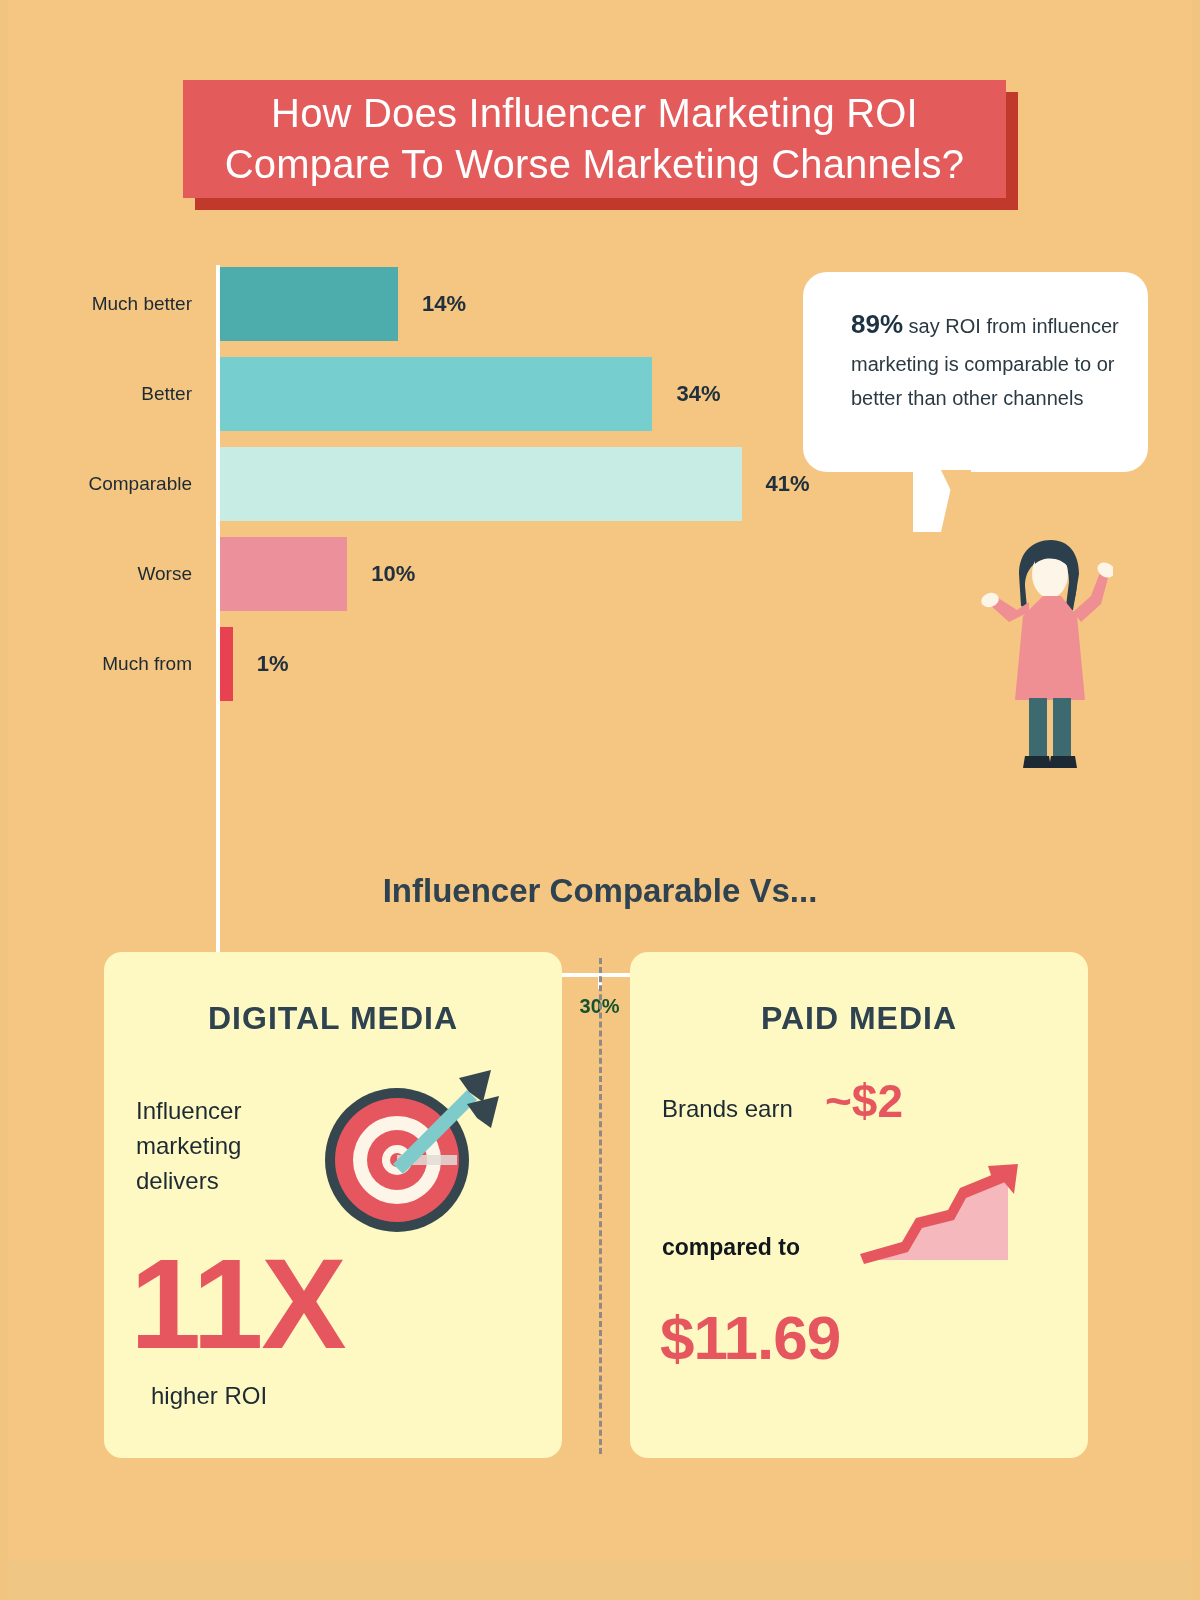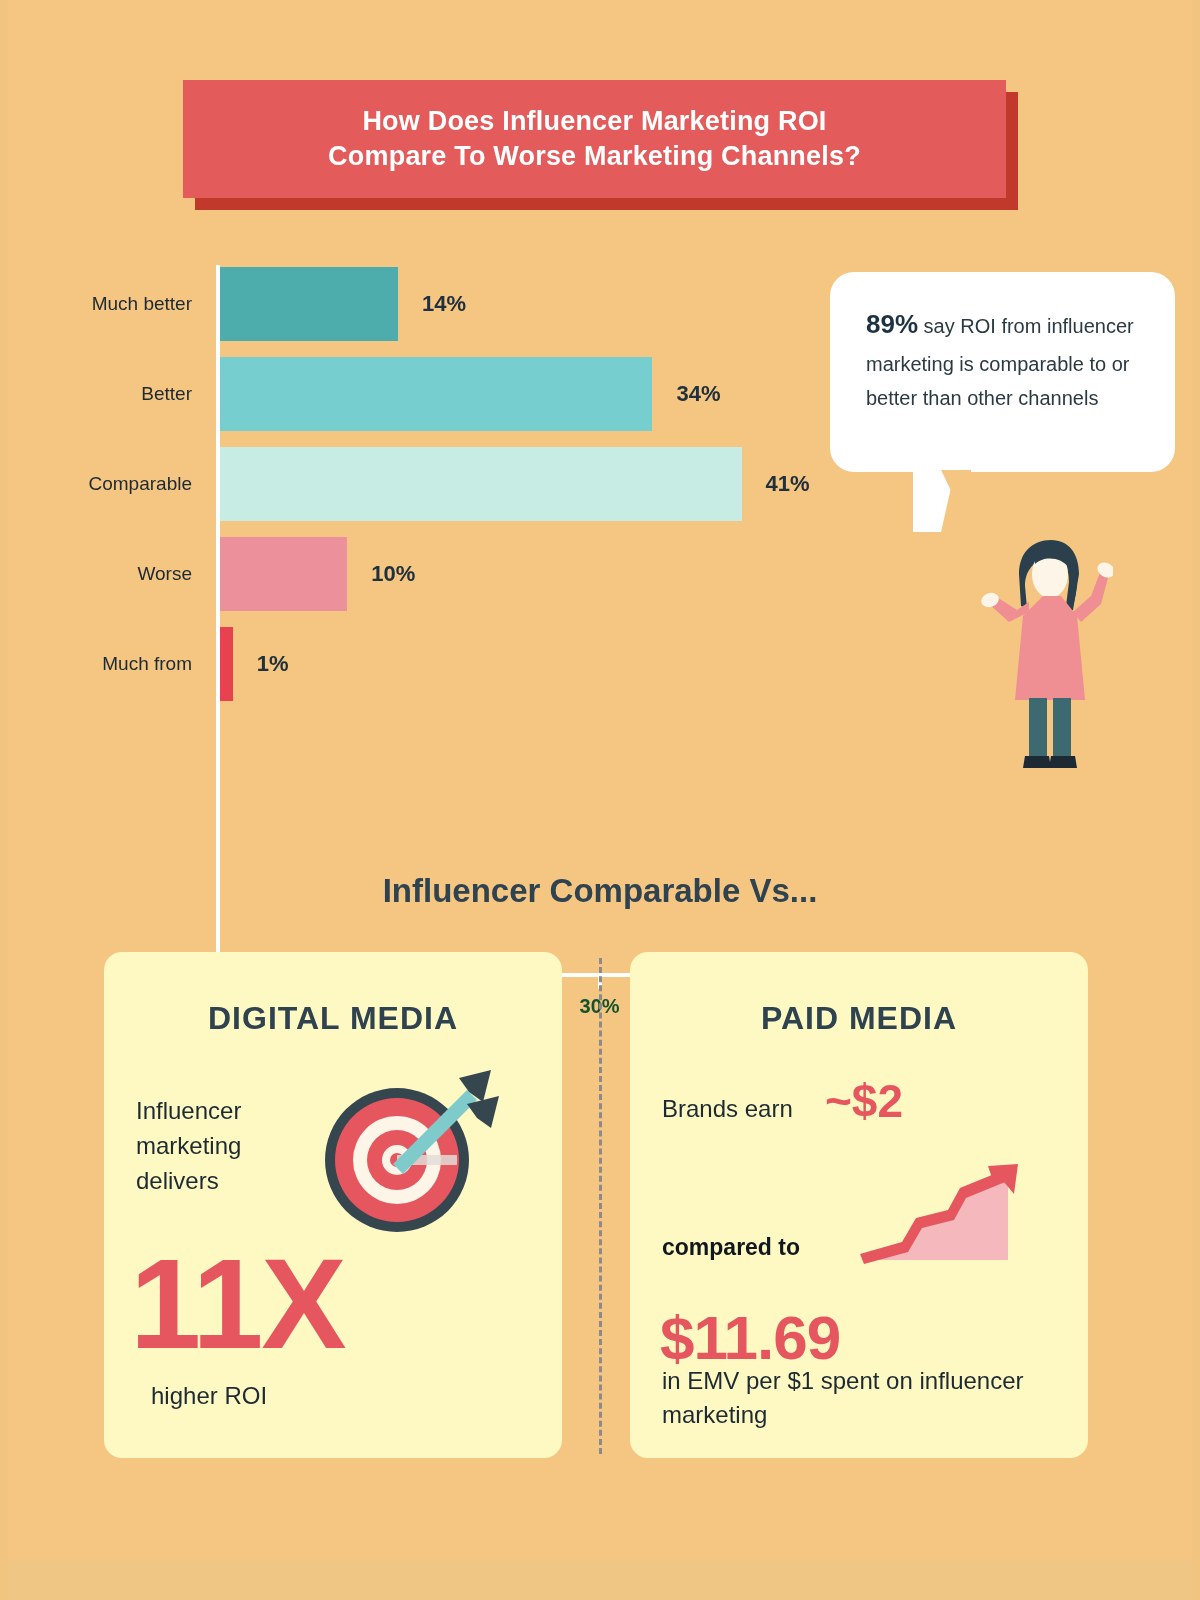--- a/index.html
+++ b/index.html
@@ -24,21 +24,21 @@
   .banner-shadow {
     position:absolute; left:12px; top:12px; width:823px; height:118px;
     background:#c0392b;
   }
   .banner {
     position:absolute; left:0; top:0; width:823px; height:118px;
     background:#e45b5b;
     display:flex; align-items:center; justify-content:center;
   }
   .banner-text {
-    color:#ffffff; font-size:27px; font-weight:bold; line-height:1.28;
+    color:#ffffff; font-size:40px; font-weight:normal; line-height:1.28;
     text-align:center; letter-spacing:0.2px;
   }
 
   
   .chart { position:absolute; left:0; top:255px; width:900px; height:520px; }
   .axis-v { position:absolute; left:208px; top:10px; width:4px; height:710px; background:#ffffff; }
   .axis-h { position:absolute; left:208px; top:718px; width:636px; height:4px; background:#ffffff; }
   .tick { position:absolute; top:722px; width:4px; height:12px; background:#ffffff; }
   .tick-label {
     position:absolute; top:740px; font-size:20px; font-weight:bold; color:#14532d;
@@ -52,21 +52,21 @@
   }
   .bar { position:absolute; left:212px; top:0; height:74px; }
   .bar-value {
     position:absolute; top:50%; transform:translateY(-50%);
     font-size:22px; font-weight:bold; color:#20303c; white-space:nowrap;
   }
 
   
   .bubble {
     position:absolute; left:795px; top:272px; width:345px; height:200px;
-    background:#ffffff; border-radius:24px; padding:30px 28px 0 36px;margin-left:27px;
+    background:#ffffff; border-radius:24px; padding:30px 28px 0 48px;
   }
   .bubble p {
     font-size:20px; line-height:1.72; color:#2b3a42;
   }
   .bubble .big { font-size:26px; font-weight:bold; color:#1d3242; }
   .bubble-tail {
     position:absolute; left:905px; top:470px;
     width:0; height:0;
     border-left:28px solid #ffffff;
     border-right:14px solid transparent;
@@ -258,17 +258,16 @@
     <div class="pm-amount">~$2</div>
     <div class="pm-compared">compared to</div>
 
     <svg class="pm-arrow" viewBox="0 0 190 106">
       <path d="M4 96 L44 84 L60 60 L92 52 L104 30 L150 12 L150 96 Z" fill="#f5b8bc"></path>
       <path d="M2 90 L44 78 L58 54 L90 46 L102 24 L146 6 L152 16 L108 34 L96 56 L64 64 L50 88 L6 100 Z" fill="#e6565f"></path>
       <path d="M130 2 L160 0 L156 30 L146 18 L134 14 Z" fill="#e6565f"></path>
     </svg>
 
     <div class="pm-big">$11.69</div>
-    <div class="pm-sub">in EMV per $1 spent on influencer marketing</div>
   </div>
 
   <div class="bottom-band"></div>
 </div>
 
 </body></html>

